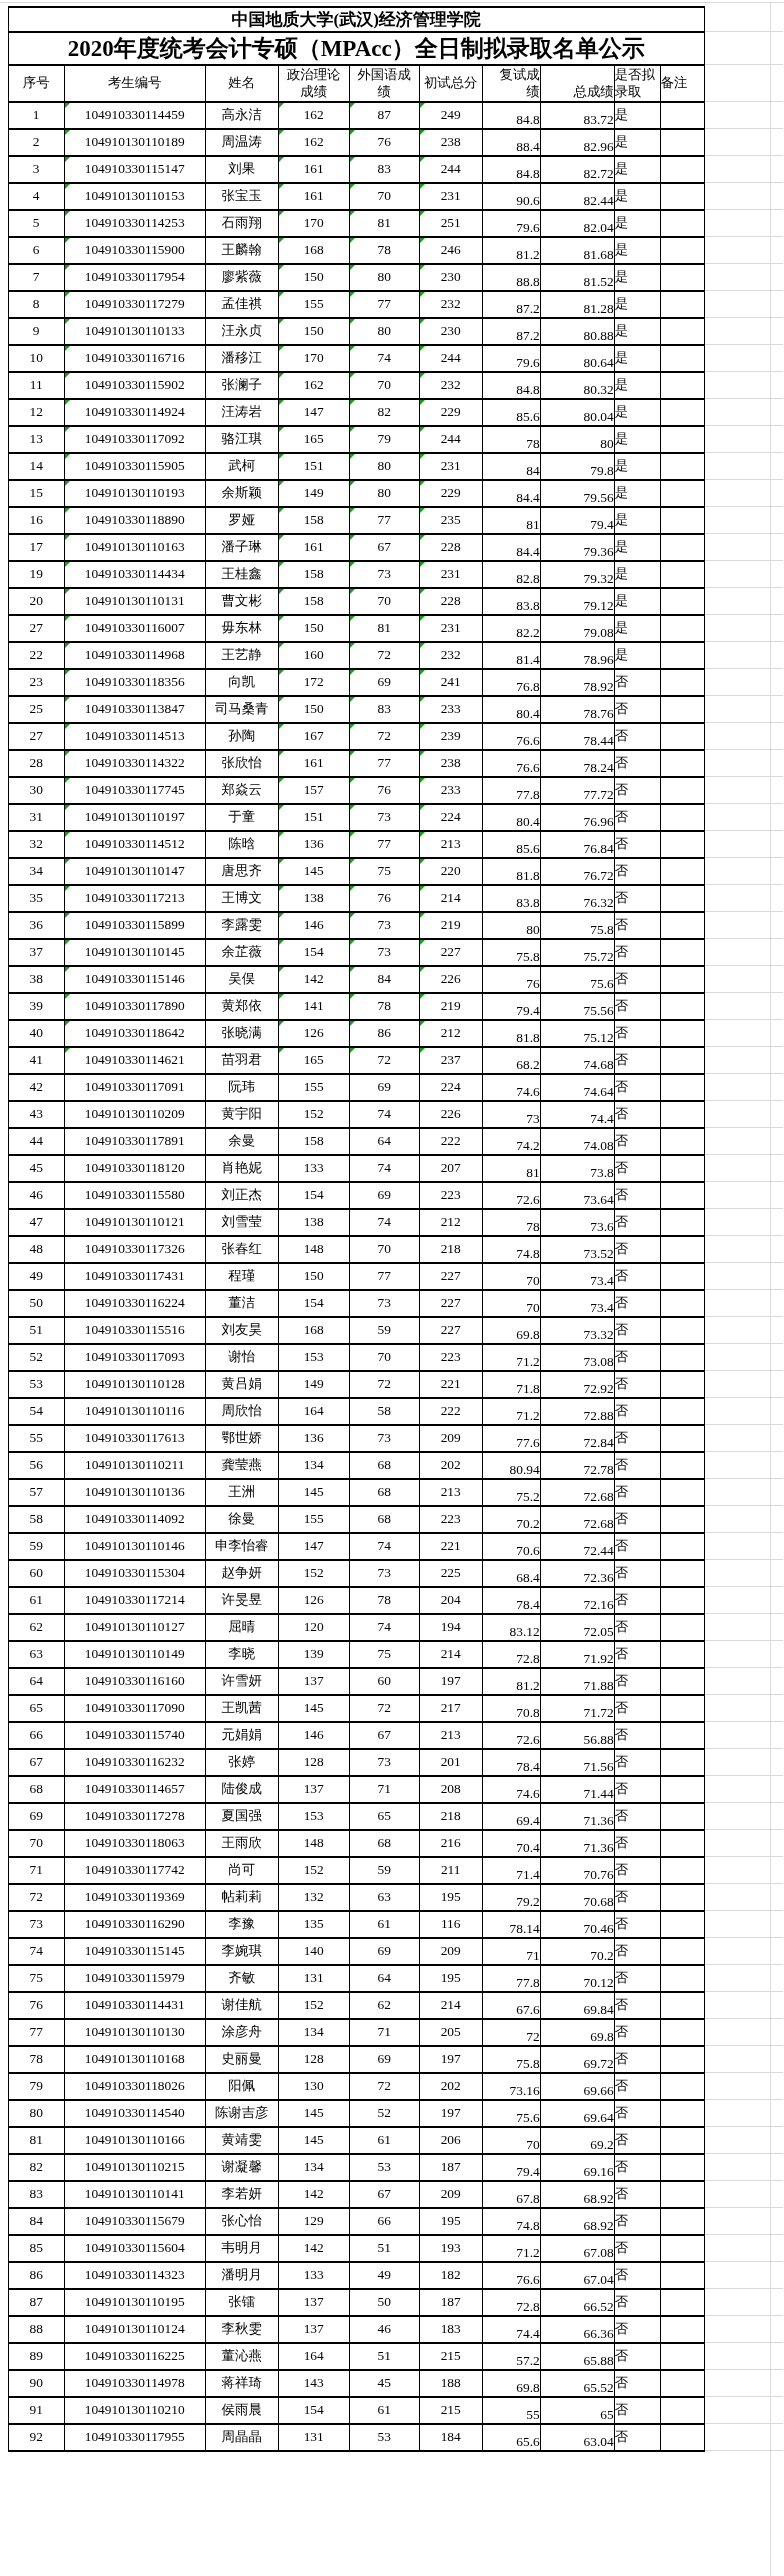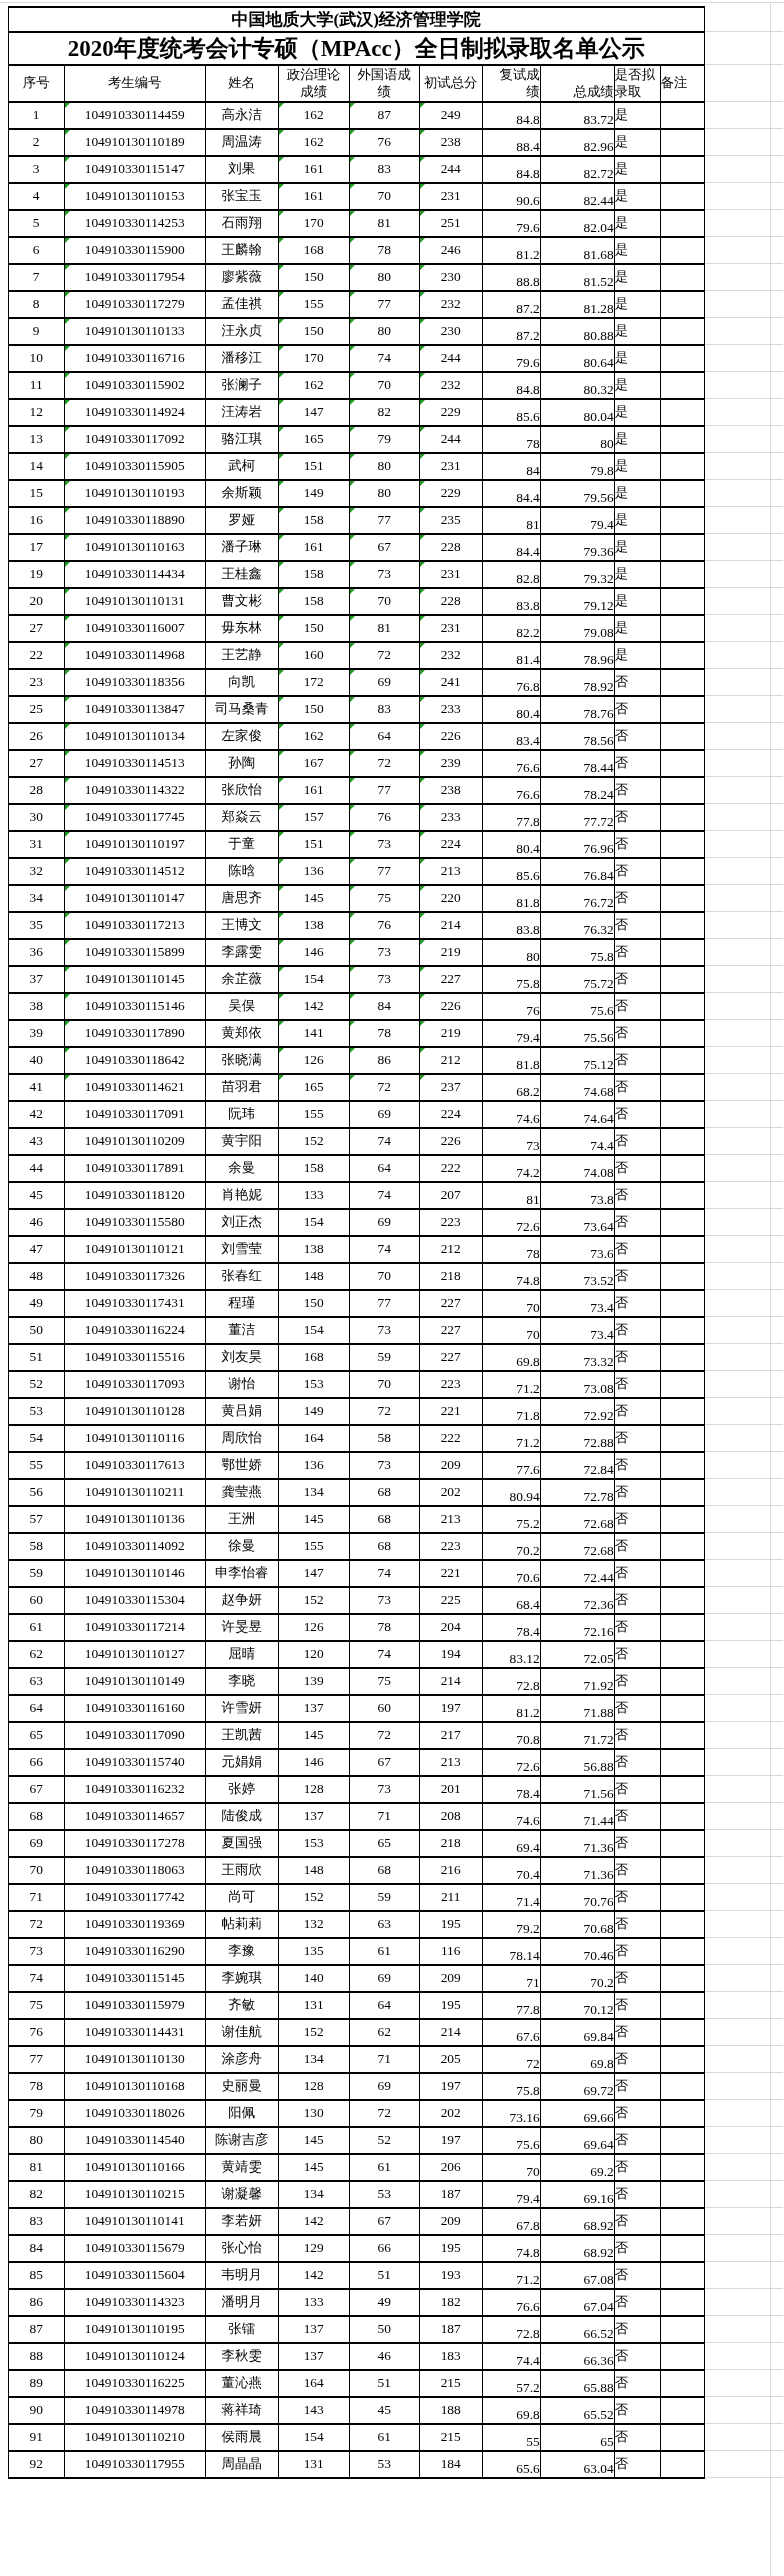--- a/index.html
+++ b/index.html
@@ -404,33 +404,20 @@
           <td class="real c3"><span class="flag"></span>150</td>
           <td class="real c4"><span class="flag"></span>83</td>
           <td class="real c5"><span class="flag"></span>233</td>
           <td class="real c6">80.4</td>
           <td class="real c7">78.76</td>
           <td class="real c8">否</td>
           <td class="real c9"></td>
           <td class="outside"></td>
         </tr>
         <tr class="r-normal">
-          <td class="real c0">26</td>
-          <td class="real c1"><span class="flag"></span>104910130110134</td>
-          <td class="real c2">左家俊</td>
-          <td class="real c3"><span class="flag"></span>162</td>
-          <td class="real c4"><span class="flag"></span>64</td>
-          <td class="real c5"><span class="flag"></span>226</td>
-          <td class="real c6">83.4</td>
-          <td class="real c7">78.56</td>
-          <td class="real c8">否</td>
-          <td class="real c9"></td>
-          <td class="outside"></td>
-        </tr>
-        <tr class="r-normal">
           <td class="real c0">27</td>
           <td class="real c1"><span class="flag"></span>104910330114513</td>
           <td class="real c2">孙陶</td>
           <td class="real c3"><span class="flag"></span>167</td>
           <td class="real c4"><span class="flag"></span>72</td>
           <td class="real c5"><span class="flag"></span>239</td>
           <td class="real c6">76.6</td>
           <td class="real c7">78.44</td>
           <td class="real c8">否</td>
           <td class="real c9"></td>

